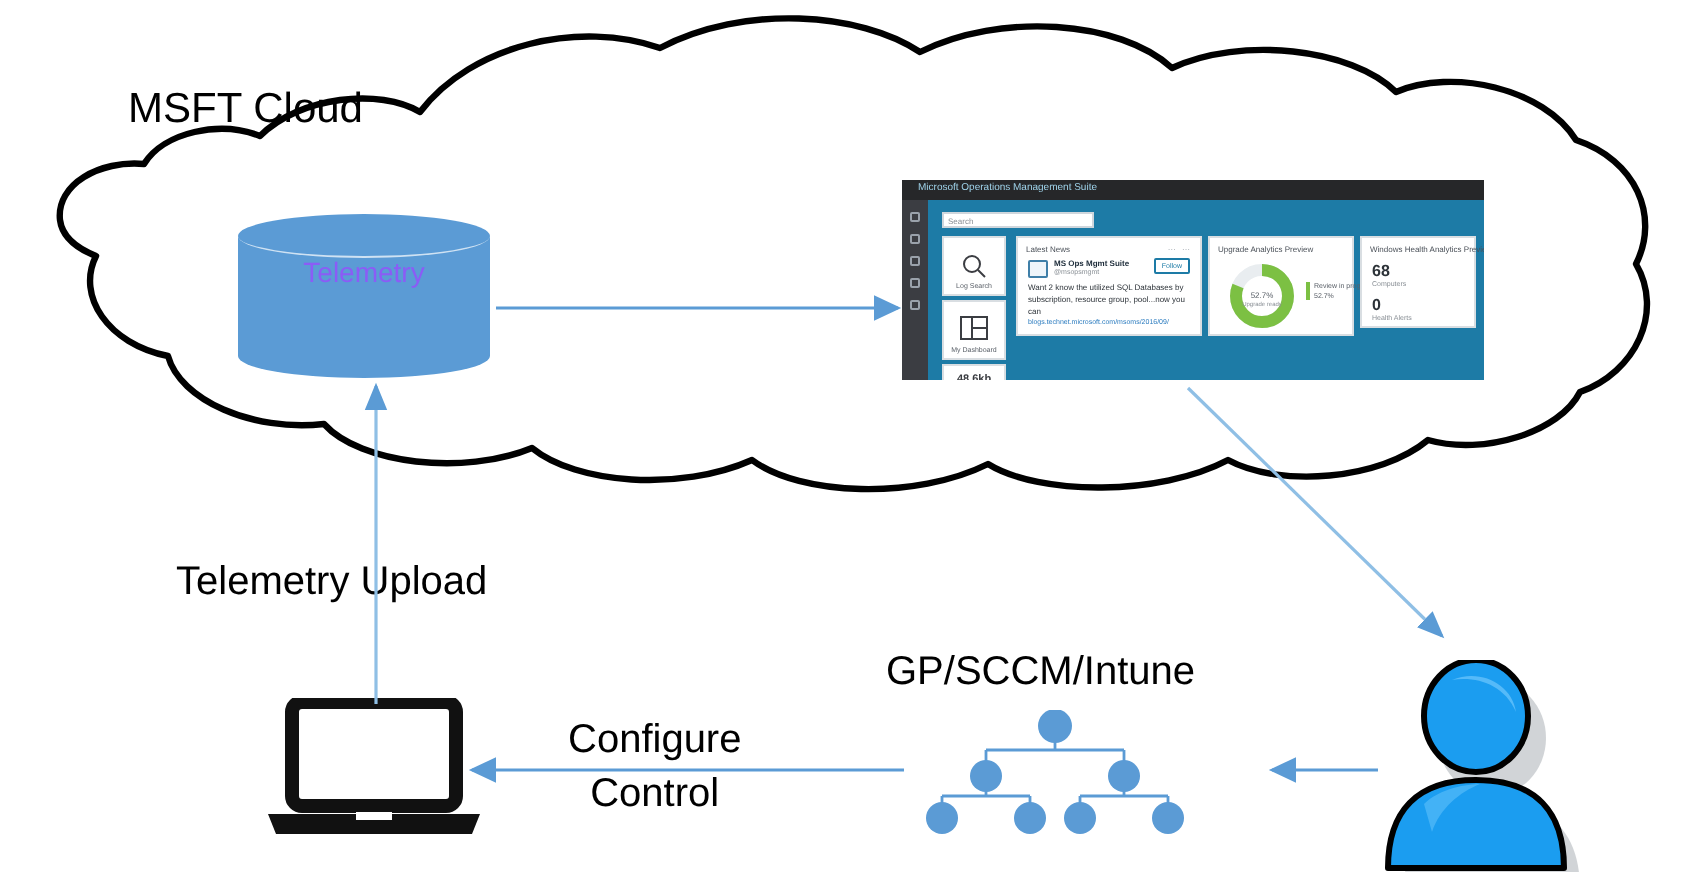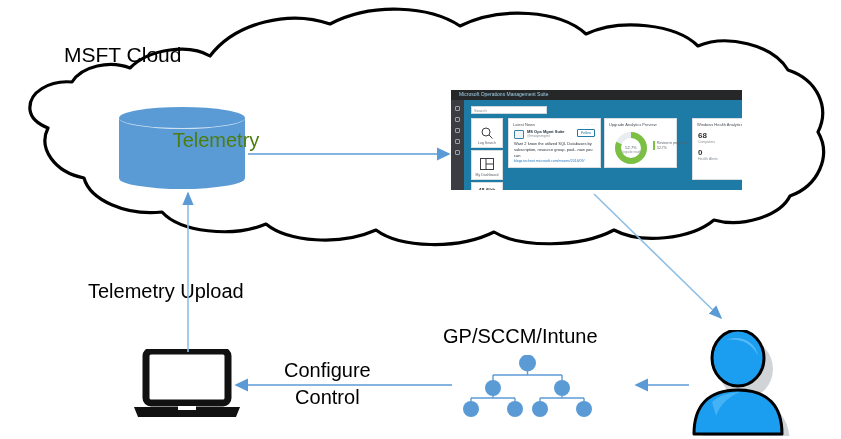--- a/index.html
+++ b/index.html
@@ -78,25 +78,24 @@
     left: 0; bottom: 0;
     width: 126px; height: 22px;
     border-radius: 50%;
     background: #5B9BD5;
   }
   #telemetry-cylinder .cyl-text {
     position: absolute;
     left: 0; top: 20px;
     width: 126px;
     text-align: center;
-    color: #4d7c0f;
-    font-size: 20px;
+    color: #8b5cf6;
+    font-size: 14px;
     line-height: 1.35;
     font-family: "Liberation Sans", sans-serif;
-    padding-left: 34px;
   }
 
   
   #oms-dashboard {
     left: 451px; top: 90px;
     width: 291px; height: 100px;
     background: #ffffff;
     overflow: hidden;
   }
   #oms-titlebar {
@@ -188,21 +187,21 @@
   .oms-card .card-title {
     position: absolute;
     left: 4px; top: 3px;
     font-size: 4px;
     color: #4a5058;
     font-family: "Liberation Sans", sans-serif;
     white-space: nowrap;
   }
   #card-news { left: 44px; top: 18px; width: 93px; height: 50px; }
   #card-upgrade { left: 140px; top: 18px; width: 73px; height: 50px; }
-  #card-health { left: 228px; top: 18px; width: 58px; height: 62px; }
+  #card-health { left: 216px; top: 18px; width: 58px; height: 46px; }
 
   
   #news-dots {
     position: absolute; right: 4px; top: 3px;
     font-size: 4px; color: #aeb4ba; letter-spacing: 1px;
     font-family: "Liberation Sans", sans-serif;
   }
   #news-avatar {
     position: absolute; left: 5px; top: 11px;
     width: 10px; height: 9px;

